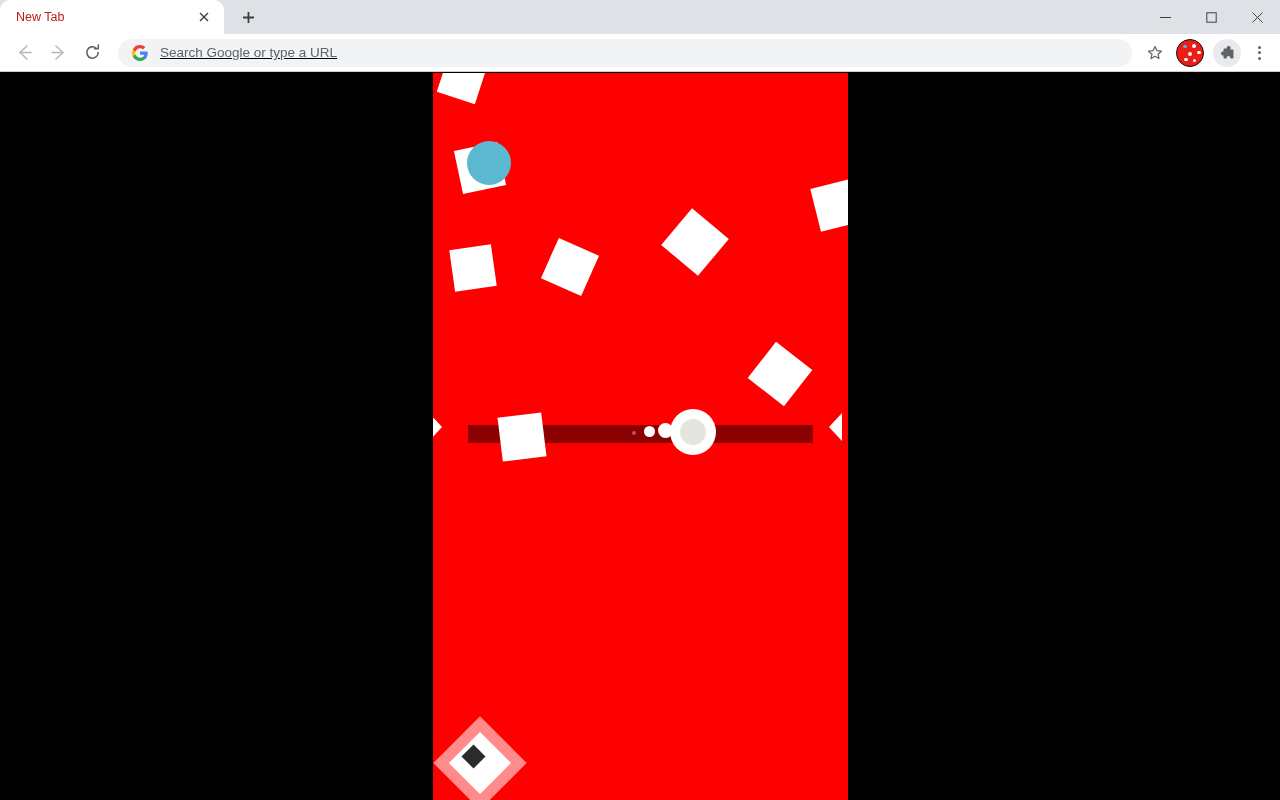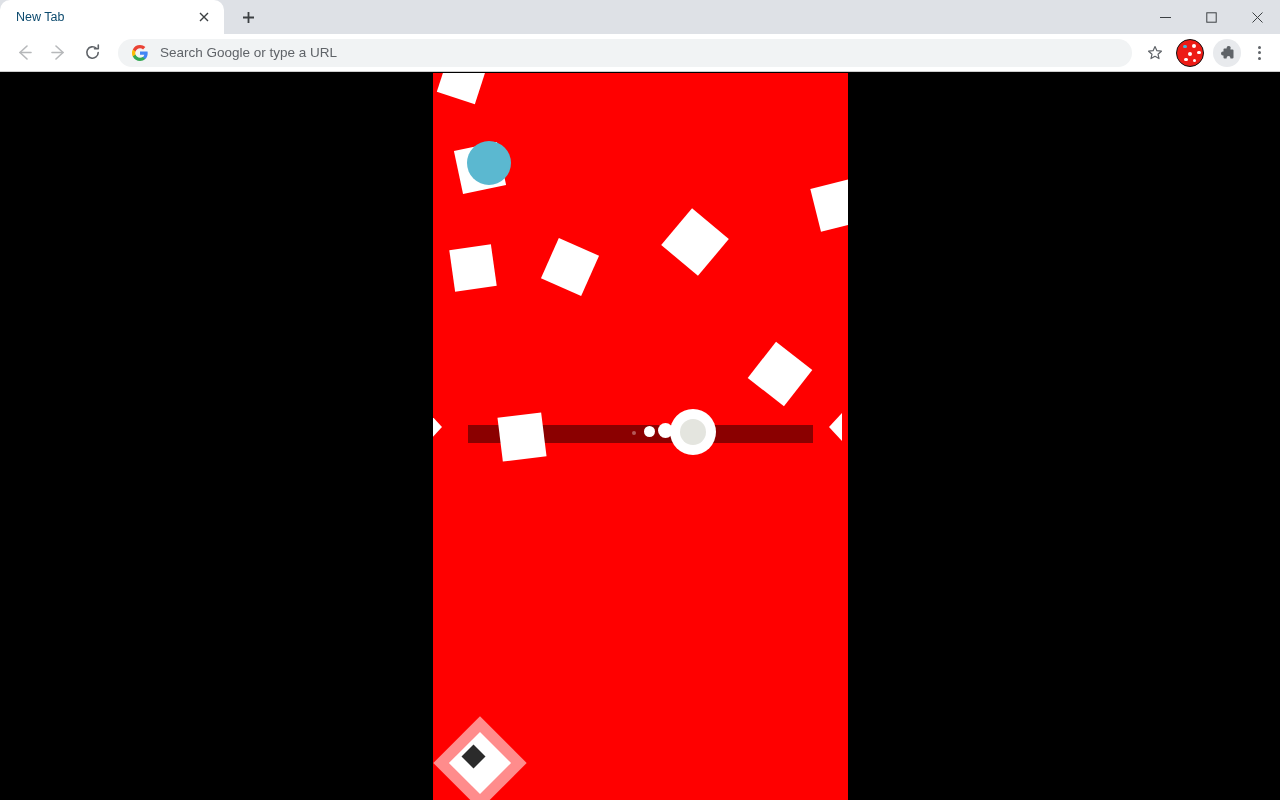--- a/index.html
+++ b/index.html
@@ -17,21 +17,21 @@
     height:34px; background:#dee1e6;
     display:flex; align-items:flex-end; position:relative;
   }
   #tab {
     width:224px; height:34px; background:#fff;
     border-radius:10px 10px 0 0;
     display:flex; align-items:center;
     padding:0 10px 0 16px; position:relative;
   }
   #tab-title {
-    flex:1; font-size:12.5px; color:#0c4a6e;
+    flex:1; font-size:12.5px; color:#b91c1c;
     white-space:nowrap; overflow:hidden; text-overflow:ellipsis;
   }
   #tab-close {
     width:20px; height:20px; border-radius:50%;
     display:flex; align-items:center; justify-content:center;
     cursor:pointer; flex:0 0 auto;
   }
   #tab-close svg { width:10px; height:10px; }
   #newtab {
     width:28px; height:28px; margin-left:10px; margin-bottom:3px;
@@ -50,20 +50,21 @@
     display:flex; align-items:center; justify-content:center;
     cursor:pointer;
   }
   .winbtn svg { width:11px; height:11px; }
 
   #toolbar {
     height:38px; background:#fff;
     display:flex; align-items:center;
     padding:0 8px; gap:2px;
     border-bottom:1px solid #cdcdcd;
+    text-decoration:underline;
   }
   .navbtn {
     width:32px; height:32px; border-radius:50%;
     display:flex; align-items:center; justify-content:center;
     cursor:pointer; flex:0 0 auto;
   }
   .navbtn svg { width:17px; height:17px; }
   .navbtn.disabled svg { opacity:.45; }
 
   #omnibox {

